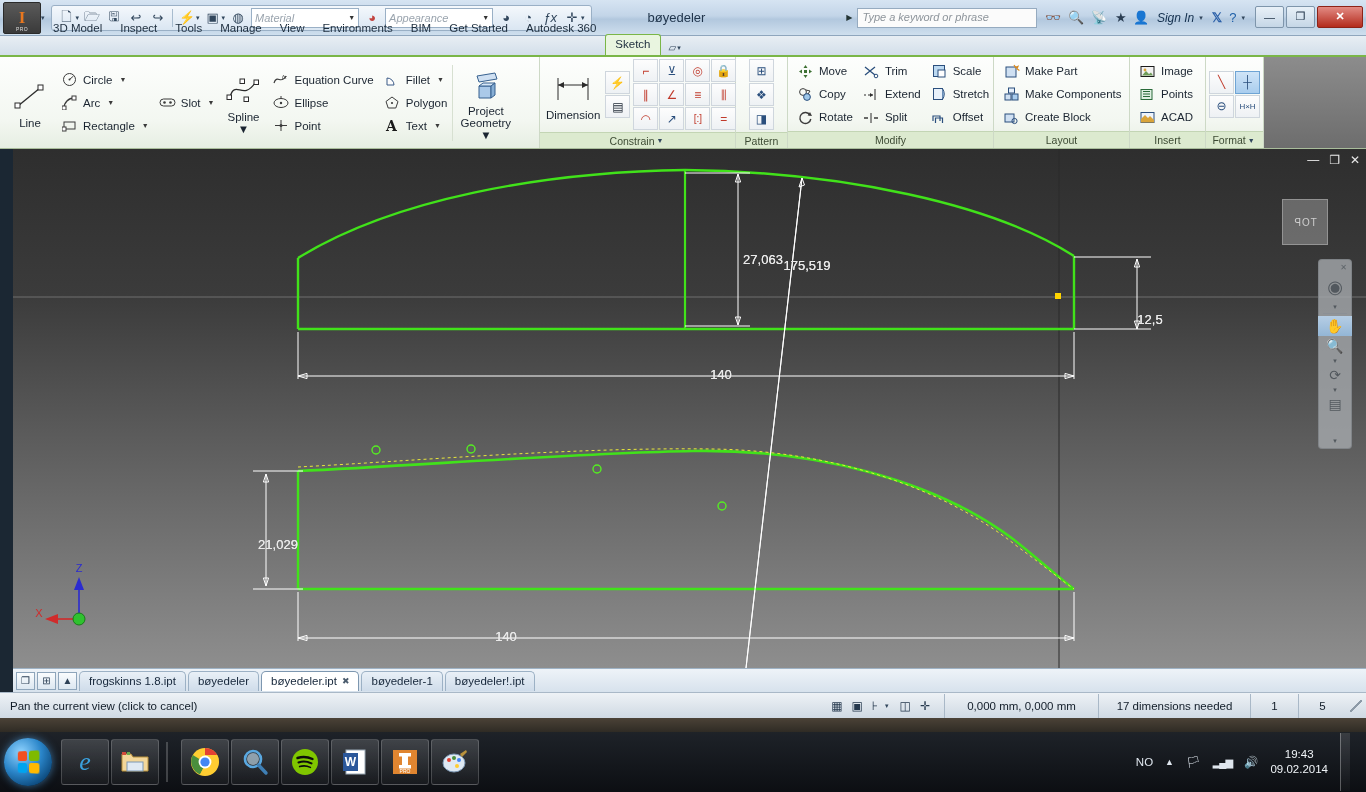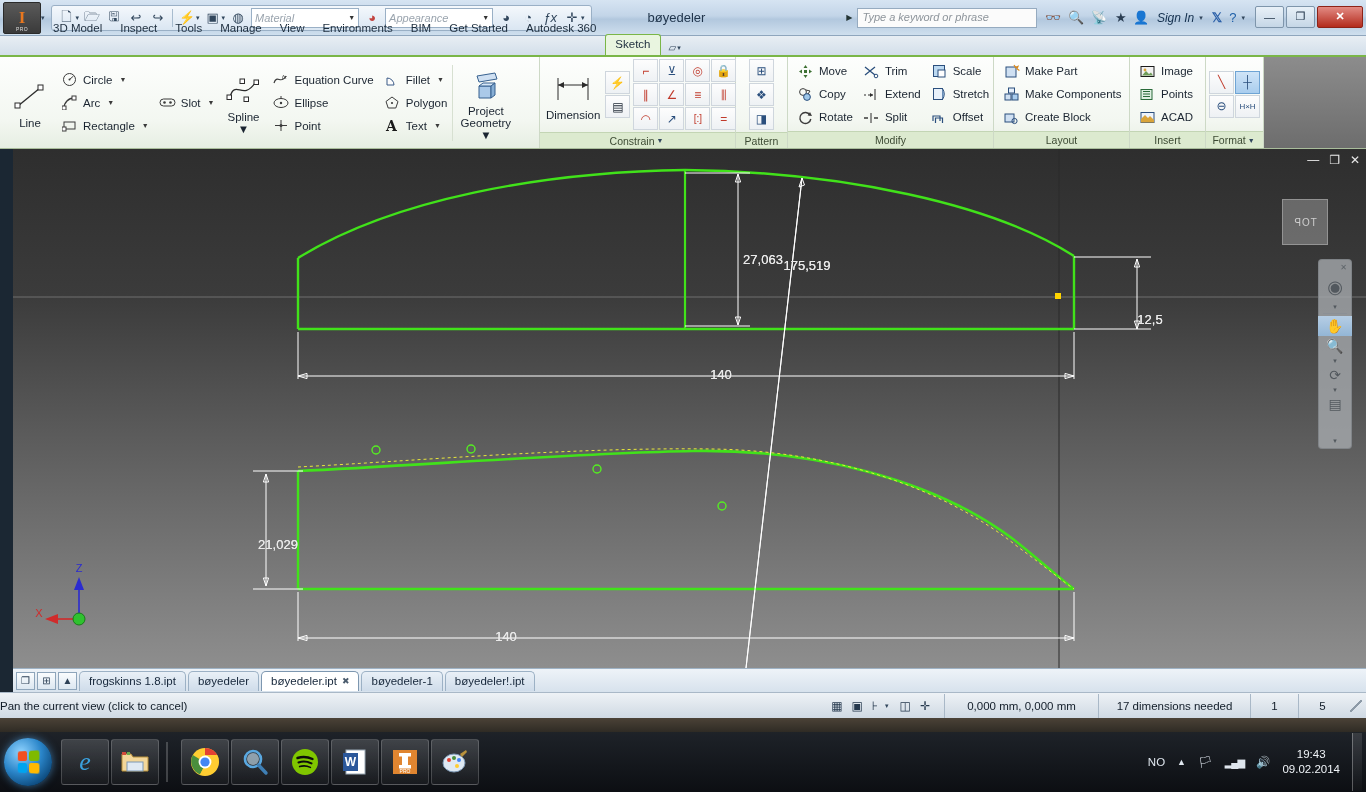--- a/index.html
+++ b/index.html
@@ -161,21 +161,21 @@
   .dtab.active { background: #ffffff; border-color: #7d97b0; }
   .dtab .x { font-size: 9px; color: #4a5b6d; }
 
   
   .statusbar {
     position: absolute; left: 0; top: 692px; width: 1366px; height: 26px;
     background: linear-gradient(180deg,#eef2f6,#cfd9e3);
     border-top: 1px solid #a9b8c7;
     display: flex; align-items: center; font-size: 11.5px; color: #111c28;
   }
-  .sb-msg { flex: 1; }
+  .sb-msg { flex: 1; padding-left: 10px; }
   .sb-icons { display: flex; align-items: center; gap: 9px; padding-right: 14px; color:#26394e; font-size:12px; }
   .sb-cell { border-left: 1px solid #a9b8c7; height: 24px; display: flex; align-items: center;
              justify-content: center; padding: 0 8px; }
   .grip { width: 12px; height: 12px; margin: 0 4px;
           background:
             linear-gradient(135deg, transparent 45%, #8d9aa7 45%, #8d9aa7 55%, transparent 55%); }
 
   
   .taskbar {
     position: absolute; left: 0; top: 732px; width: 1366px; height: 60px;
@@ -193,21 +193,21 @@
   .orb-flag i { display:block; border-radius: 2px; }
   .tb-group { display: flex; align-items: center; height: 52px; margin-left: 6px; gap: 2px;
               padding: 0 3px; }
   .tb-item {
     width: 48px; height: 46px; display: flex; align-items: center; justify-content: center;
     border: 1px solid rgba(255,255,255,0.18); border-radius: 3px;
     background: linear-gradient(180deg, rgba(255,255,255,0.16), rgba(255,255,255,0.04));
   }
   .tb-sep { width: 2px; height: 40px; background: rgba(255,255,255,0.2); margin: 0 4px; }
   .tray { margin-left: auto; display: flex; align-items: center; gap: 12px;
-          color: #dfe6ee; font-size: 11.5px; padding-right: 4px; }
+          color: #dfe6ee; font-size: 11.5px; padding-right: 16px; }
   .clock { text-align: center; line-height: 15px; font-size: 11.5px; color: #f0f4f8; }
   .showdesk { width: 10px; height: 58px; border-left: 1px solid rgba(255,255,255,0.3);
               background: linear-gradient(180deg, rgba(255,255,255,0.12), rgba(255,255,255,0.02)); }
   .wallpaper { position:absolute; left:0; top:718px; width:1366px; height:16px;
                background: linear-gradient(180deg,#4b4237,#2b2822); }
 </style>
 </head>
 <body>
 
 <div id="app">

